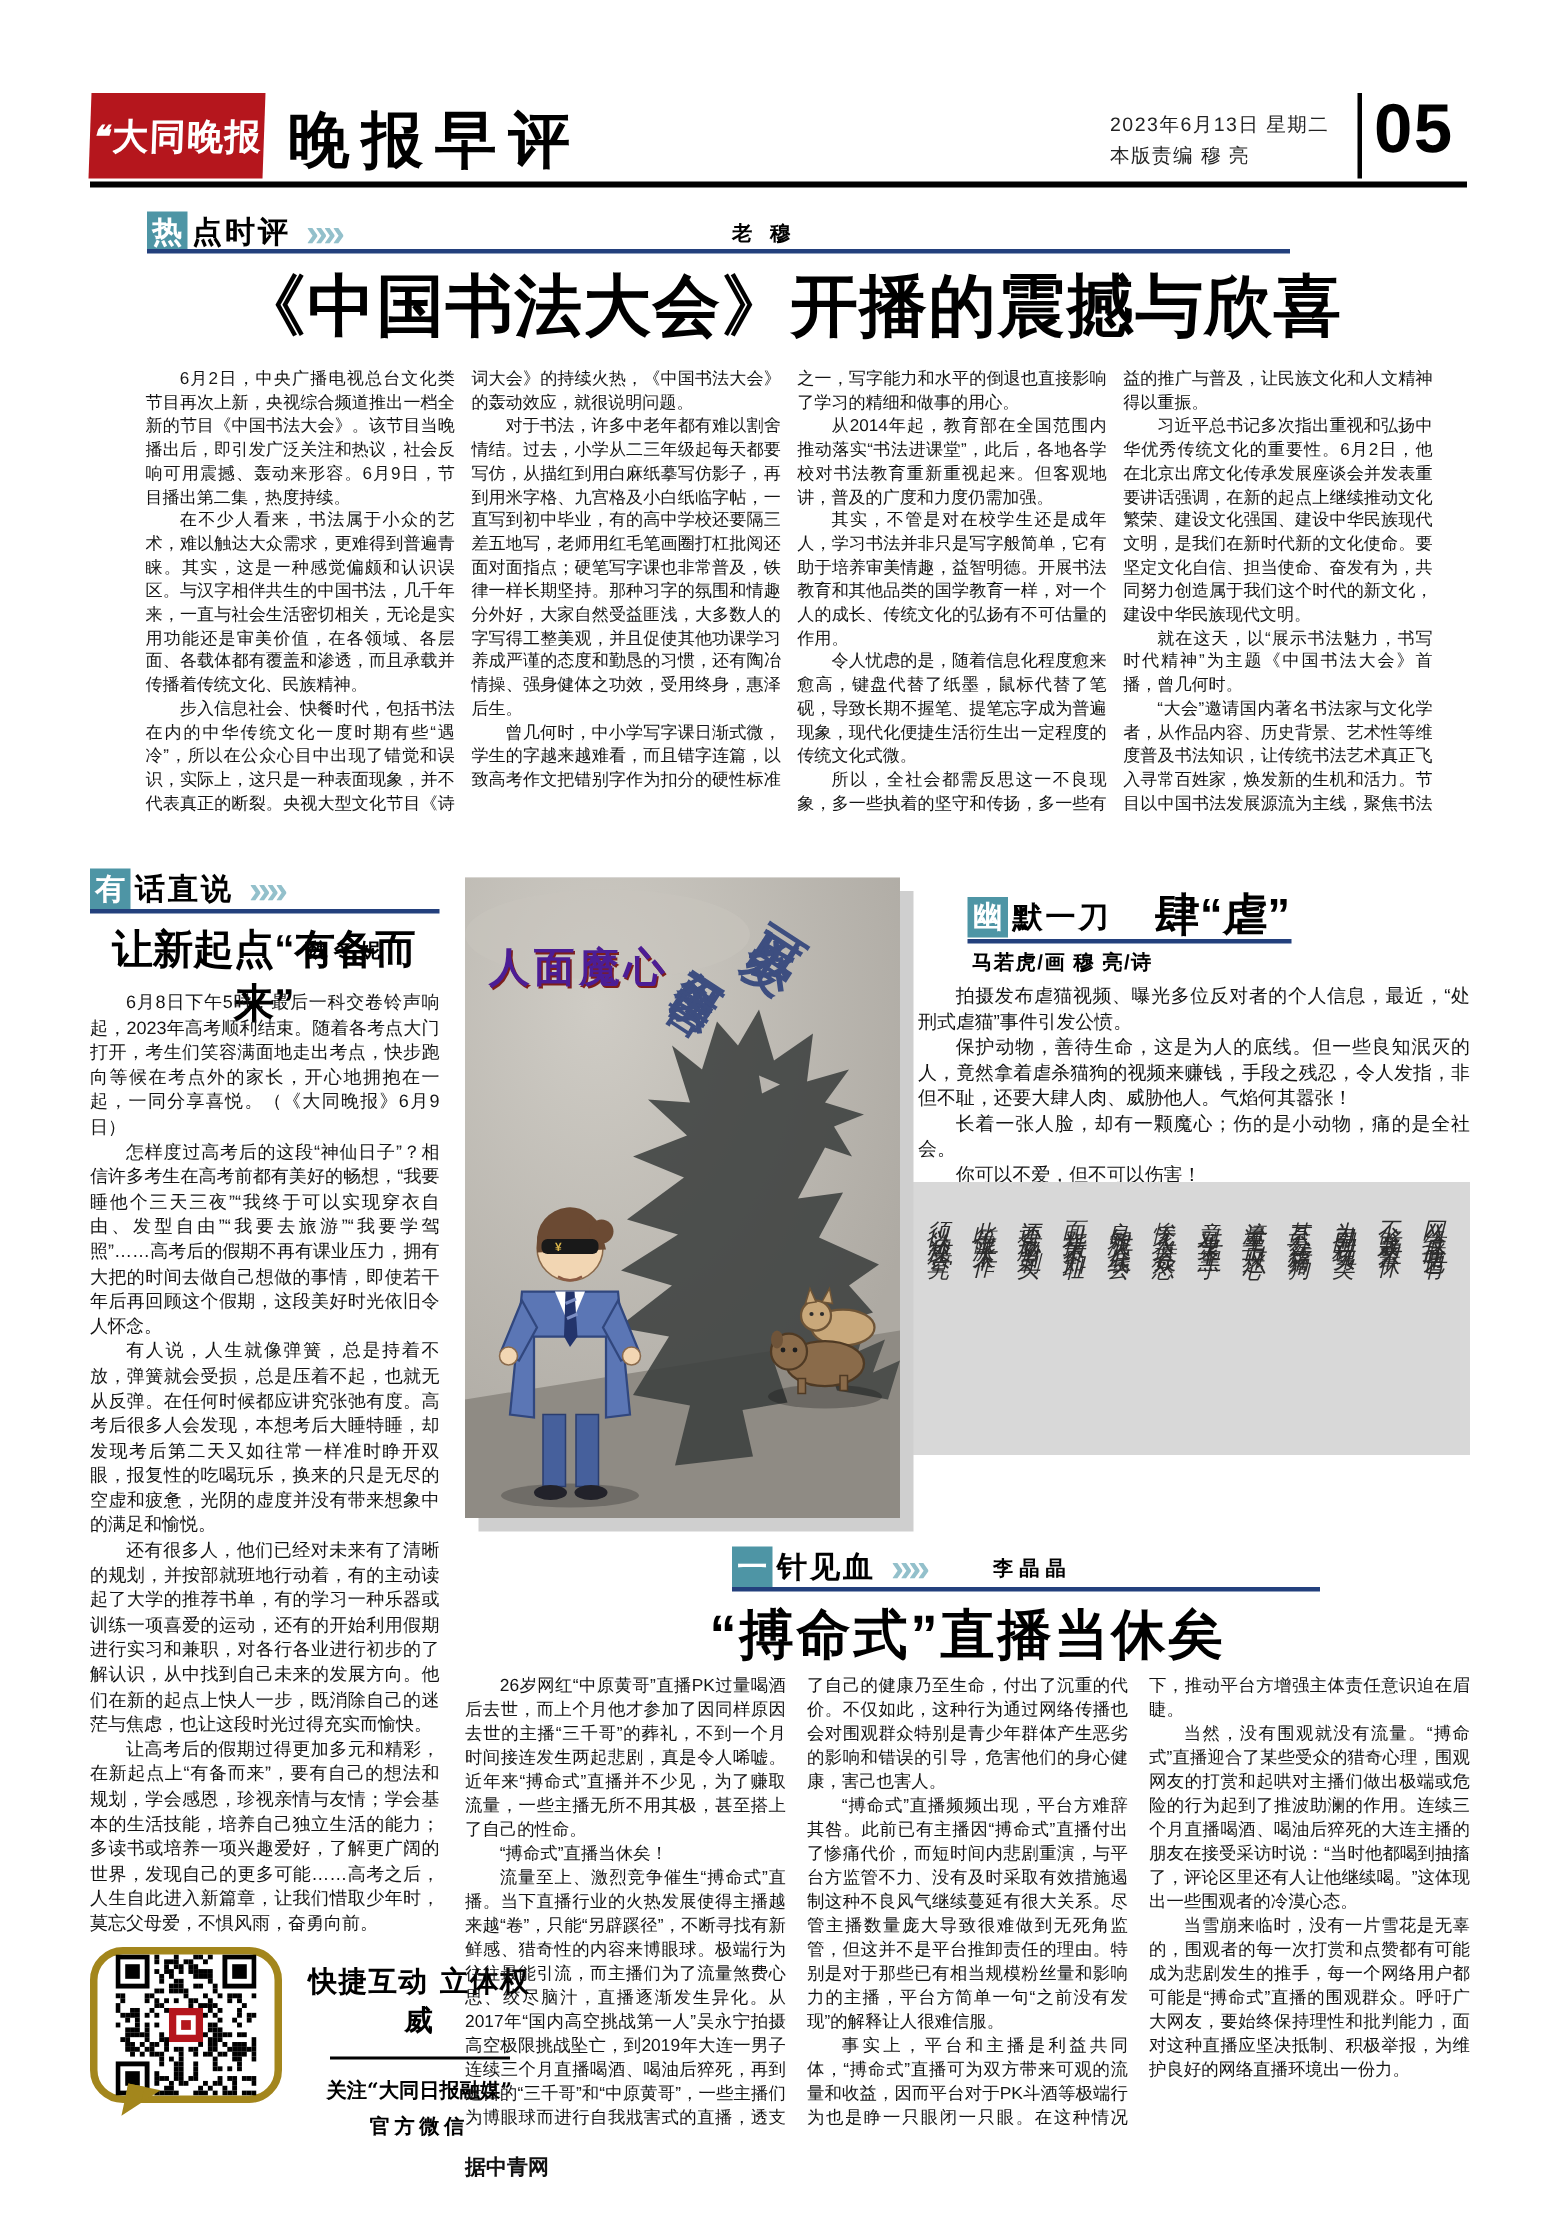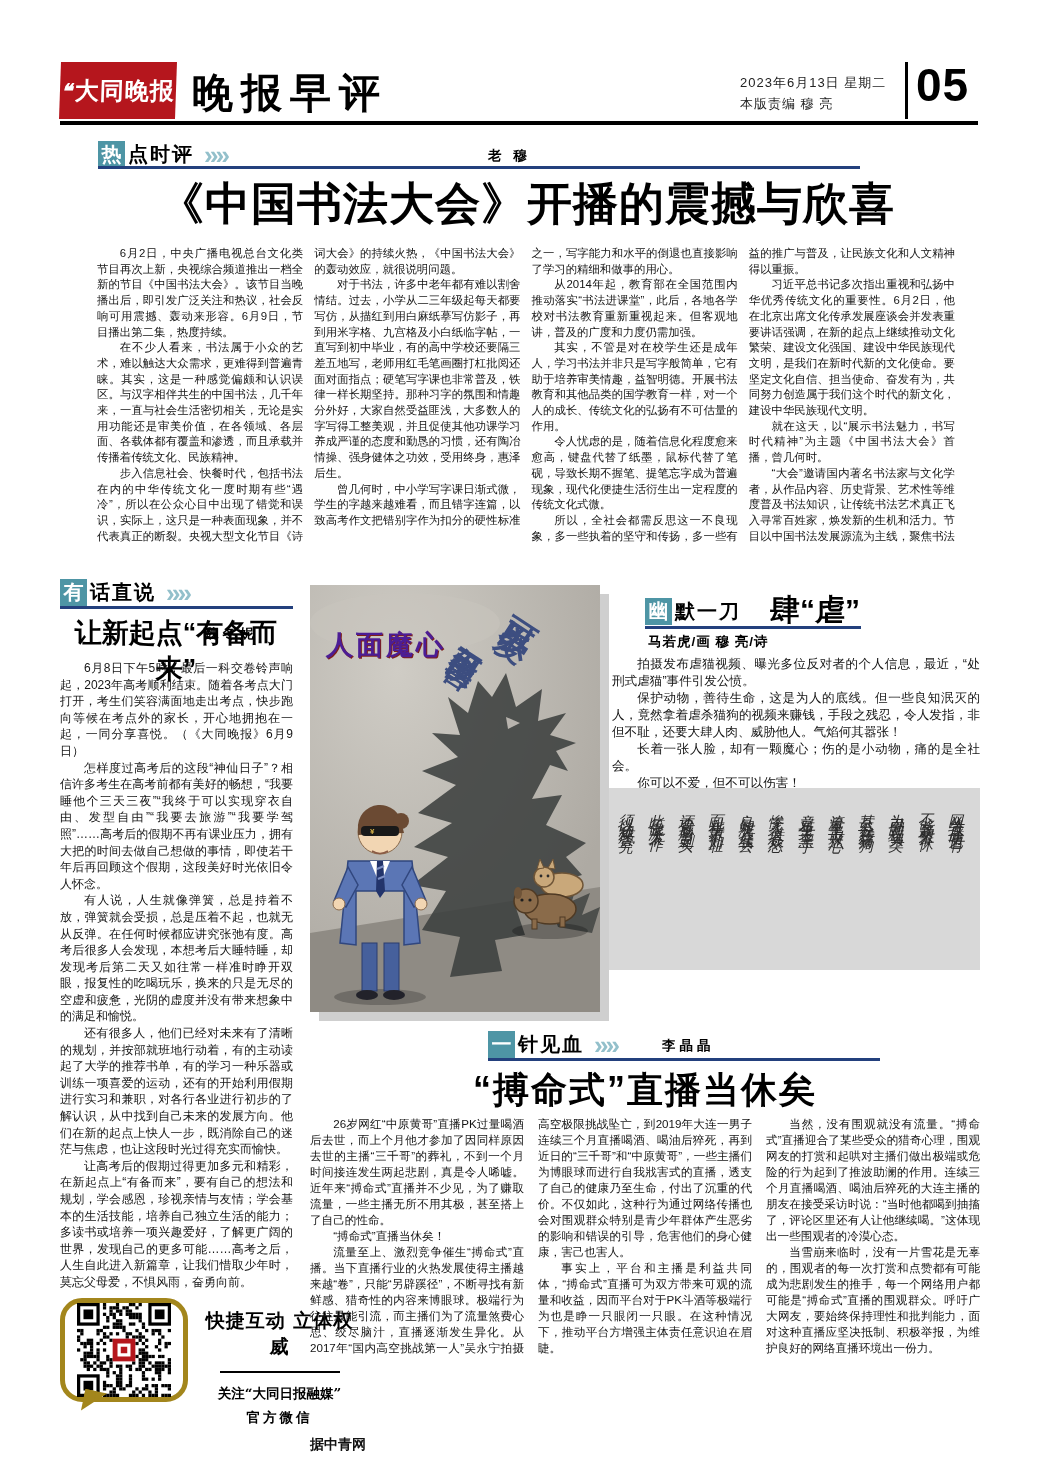--- a/index.html
+++ b/index.html
@@ -533,19 +533,20 @@
     <span class="sect-label">针见血</span>
     <span class="chevrons">»»</span>
   </div>
   <div class="sect-author" style="left:662px; top:1037px;">李晶晶</div>
   <div class="blue-rule" style="left:488px; top:1058px; width:392px;"></div>
   <div class="headline h-bottom">“搏命式”直播当休矣</div>
   <div class="art art-bottom">
       <p class="para">26岁网红“中原黄哥”直播PK过量喝酒后去世，而上个月他才参加了因同样原因去世的主播“三千哥”的葬礼，不到一个月时间接连发生两起悲剧，真是令人唏嘘。近年来“搏命式”直播并不少见，为了赚取流量，一些主播无所不用其极，甚至搭上了自己的性命。</p>
       <p class="para">“搏命式”直播当休矣！</p>
       <p class="para">流量至上、激烈竞争催生“搏命式”直播。当下直播行业的火热发展使得主播越来越“卷”，只能“另辟蹊径”，不断寻找有新鲜感、猎奇性的内容来博眼球。极端行为往往最能引流，而主播们为了流量煞费心思、绞尽脑汁，直播逐渐发生异化。从2017年“国内高空挑战第一人”吴永宁拍摄高空极限挑战坠亡，到2019年大连一男子连续三个月直播喝酒、喝油后猝死，再到近日的“三千哥”和“中原黄哥”，一些主播们为博眼球而进行自我戕害式的直播，透支了自己的健康乃至生命，付出了沉重的代价。不仅如此，这种行为通过网络传播也会对围观群众特别是青少年群体产生恶劣的影响和错误的引导，危害他们的身心健康，害己也害人。</p>
+      <p class="para">“搏命式”直播频频出现，平台方难辞其咎。此前已有主播因“搏命式”直播付出了惨痛代价，而短时间内悲剧重演，与平台方监管不力、没有及时采取有效措施遏制这种不良风气继续蔓延有很大关系。尽管主播数量庞大导致很难做到无死角监管，但这并不是平台推卸责任的理由。特别是对于那些已有相当规模粉丝量和影响力的主播，平台方简单一句“之前没有发现”的解释让人很难信服。</p>
       <p class="para">事实上，平台和主播是利益共同体，“搏命式”直播可为双方带来可观的流量和收益，因而平台对于PK斗酒等极端行为也是睁一只眼闭一只眼。在这种情况下，推动平台方增强主体责任意识迫在眉睫。</p>
       <p class="para">当然，没有围观就没有流量。“搏命式”直播迎合了某些受众的猎奇心理，围观网友的打赏和起哄对主播们做出极端或危险的行为起到了推波助澜的作用。连续三个月直播喝酒、喝油后猝死的大连主播的朋友在接受采访时说：“当时他都喝到抽搐了，评论区里还有人让他继续喝。”这体现出一些围观者的冷漠心态。</p>
       <p class="para">当雪崩来临时，没有一片雪花是无辜的，围观者的每一次打赏和点赞都有可能成为悲剧发生的推手，每一个网络用户都可能是“搏命式”直播的围观群众。呼吁广大网友，要始终保持理性和批判能力，面对这种直播应坚决抵制、积极举报，为维护良好的网络直播环境出一份力。</p>
     </div>
   <div class="source-line">据中青网</div>
 
 </div>
 
 </body></html>

